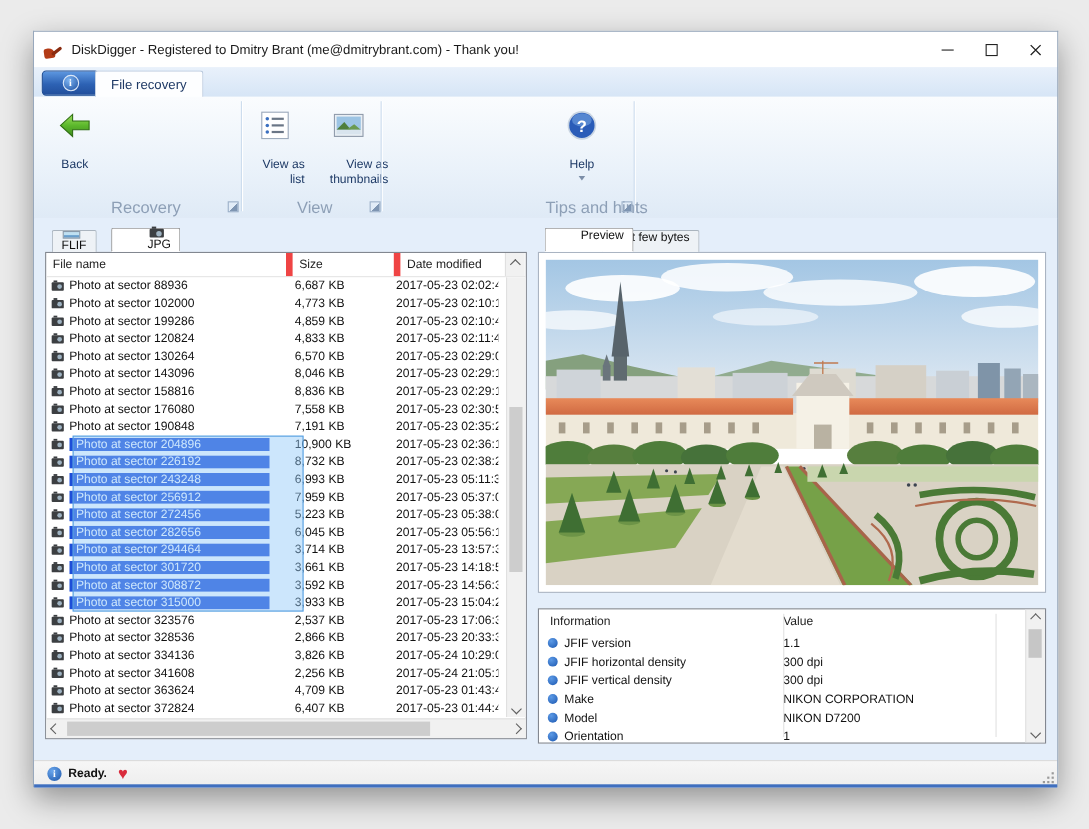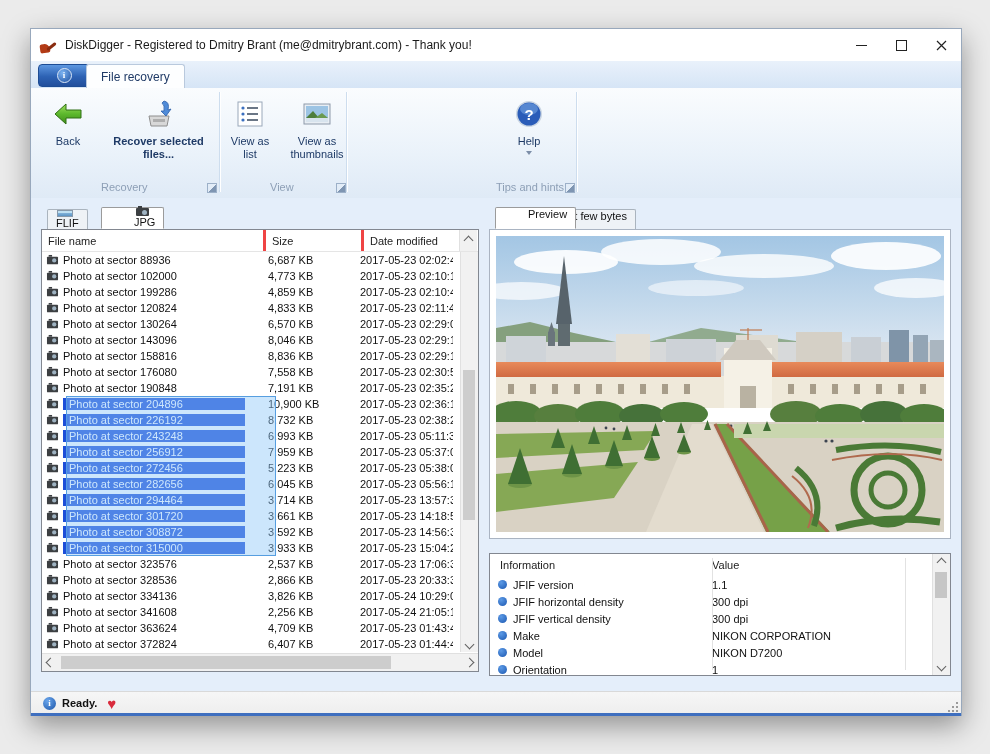--- a/index.html
+++ b/index.html
@@ -23,40 +23,40 @@
   .info-orb{width:13px;height:13px;border-radius:50%;background:radial-gradient(circle at 35% 30%,#7db4f2,#1c4fa0);
     border:1px solid #dce8f8;color:#fff;font-size:9px;font-weight:bold;line-height:13px;text-align:center;font-family:"Liberation Serif",serif;}
   .rtab{position:absolute;top:3px;height:24px;line-height:24px;padding:0 14px;font-size:12px;color:#1f3a66;}
   .rtab.active{background:#fdfeff;border:1px solid #b9c9dd;border-bottom:none;border-radius:3px 3px 0 0;left:55px;}
   .rtab.plain{left:160px;margin-top:36px;}
   
   .ribbon{position:absolute;left:0;top:59px;width:100%;height:110px;
     background:linear-gradient(#fafcfe,#eaf2fa 60%,#dfeaf6);border-bottom:1px solid #c9d8ea;}
   .rdiv{position:absolute;top:4px;width:1px;height:100px;background:#cdddee;box-shadow:1px 0 0 #ffffff;}
   .rbtn{position:absolute;top:10px;display:flex;flex-direction:column;align-items:center;color:#1e3a66;font-size:11px;text-align:center;}
-  .rbtn .lbl{margin-top:5px;line-height:13px;}
-  .grp-label{position:absolute;top:93px;font-size:11px;color:#8d9fb6;}
+  .rbtn .lbl{margin-top:14px;line-height:13px;text-align:right;}
+  .grp-label{position:absolute;top:93px;font-size:15px;color:#8d9fb6;}
   .launcher{position:absolute;top:95px;width:8px;height:8px;border:1px solid #9cb0c8;
     background:linear-gradient(135deg,transparent 55%,#7e95b2 55%);}
   .icon32{width:34px;height:32px;display:flex;align-items:center;justify-content:center;}
   .helparrow{width:0;height:0;border-left:3px solid transparent;border-right:3px solid transparent;border-top:4px solid #7c8ea8;margin-top:3px;}
   
   .content{position:absolute;left:0;top:169px;width:100%;height:493px;background:#e4eefa;}
   .doc-tab{position:absolute;height:22px;display:flex;align-items:center;font-size:11px;color:#111;padding:0 8px;box-sizing:border-box;flex-direction:column;}
   .doc-tab.active{background:#fff;border:1px solid #9b9b9b;border-bottom:1px solid #fff;border-radius:2px 2px 0 0;z-index:3;padding-left:32px;}
   .doc-tab.inactive{background:#eef2f6;border:1px solid #aab4be;border-bottom:none;border-radius:2px 2px 0 0;height:20px;top:11px;z-index:1;}
   .tab-ic{margin-right:5px;}
   .pic-ic{width:14px;height:11px;border:1px solid #8899aa;background:linear-gradient(#bfe0f2 45%,#7fb0d8 45%,#5c94c4);}
   .cam-ic{width:13px;height:9px;background:#3c3f42;border-radius:1px;position:relative;}
   .cam-ic:before{content:"";position:absolute;left:2px;top:-2px;width:4px;height:2px;background:#3c3f42;}
   .cam-ic:after{content:"";position:absolute;right:2px;top:2px;width:5px;height:5px;border-radius:50%;background:#9fb3c2;}
   
   .listbox{position:absolute;left:10px;top:31px;width:438px;height:443px;background:#fff;border:1px solid #828790;box-sizing:border-box;}
   .list-header{display:flex;height:21px;border-bottom:1px solid #e5e5e5;font-size:11px;color:#222;align-items:center;}
-  .hcell{height:100%;display:flex;align-items:center;padding-left:6px;box-sizing:border-box;border-right:3px solid #ef4444;}
+  .hcell{height:100%;display:flex;align-items:center;padding-left:6px;box-sizing:border-box;border-right:6px solid #ef4444;}
   .hc-name{width:224px;}.hc-size{width:98px;}.hc-date{width:95px;border-right:none;}
   .hc-sb{width:17px;height:100%;background:#f1f1f1;display:flex;align-items:center;justify-content:center;border-left:1px solid #e0e0e0;}
   .rows-wrap{position:relative;height:400px;overflow:hidden;}
   .rows-area{position:absolute;left:0;top:0;width:419px;}
   .vtrack{position:absolute;right:0;top:0;width:17px;height:400px;background:#f1f1f1;border-left:1px solid #e0e0e0;}
   .vthumb{position:absolute;left:2px;top:118px;width:12px;height:150px;background:#cdcdcd;}
   .vtrack .chv{position:absolute;left:5px;}
   .frow{display:flex;align-items:center;height:16px;font-size:11px;color:#111;white-space:nowrap;position:relative;}
   .frow .fcam{margin-left:4px;margin-right:4px;transform:scale(.85);flex:0 0 13px;}
   .fname{width:199px;overflow:hidden;}
@@ -146,30 +146,20 @@
                   <stop offset=".5" stop-color="#5cb82c"></stop>
                   <stop offset="1" stop-color="#3f8c1c"></stop>
                 </linearGradient>
               </defs>
             <polygon points="13,2 13,8 28,8 28,16 13,16 13,22 2,12" fill="url(#gg)" stroke="#2f6e14" stroke-width="1"></polygon>
           </svg>
         </div>
         <div class="lbl">Back</div>
       </div>
 
-      <div class="rbtn" style="left:75px;width:105px;font-weight:bold;">
-        <div class="icon32">
-          <svg width="34" height="32" viewBox="0 0 34 32">
-            <path d="M7,18 L27,18 L25,28 L9,28 Z" fill="#d8d8d8" stroke="#8e8e8e"></path>
-            <rect x="11" y="21" width="12" height="3" fill="#aeaeae"></rect>
-            <path d="M22,3 q6,1 4,9 l3,-1 -5,7 -5,-5 3,0 q1,-6 -2,-8 z" fill="#4f8bd8" stroke="#2c5ea8" stroke-width=".8"></path>
-          </svg>
-        </div>
-        <div class="lbl">Recover selected files...</div>
-      </div>
       <div class="rdiv" style="left:188px;"></div>
 
       <div class="rbtn" style="left:192px;width:54px;">
         <div class="icon32">
           <svg width="26" height="26" viewBox="0 0 26 26">
             <rect x="1" y="1" width="24" height="24" fill="#fff" stroke="#9aa8ba"></rect>
             <circle cx="6" cy="7" r="1.6" fill="#3a6fc0"></circle>
               <rect x="10" y="6" width="11" height="2" fill="#6a7686"></rect>
             <circle cx="6" cy="13" r="1.6" fill="#3a6fc0"></circle>
               <rect x="10" y="12" width="11" height="2" fill="#6a7686"></rect>

